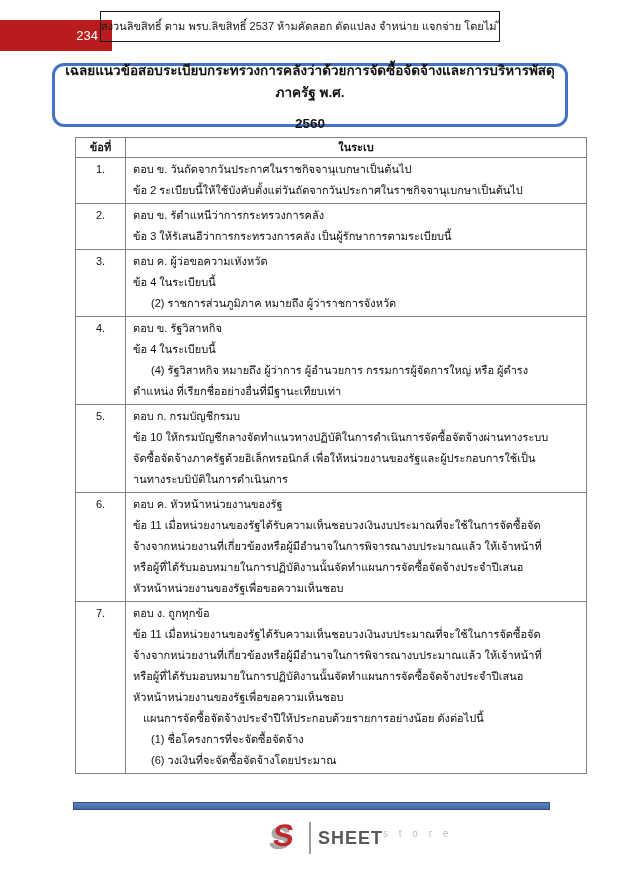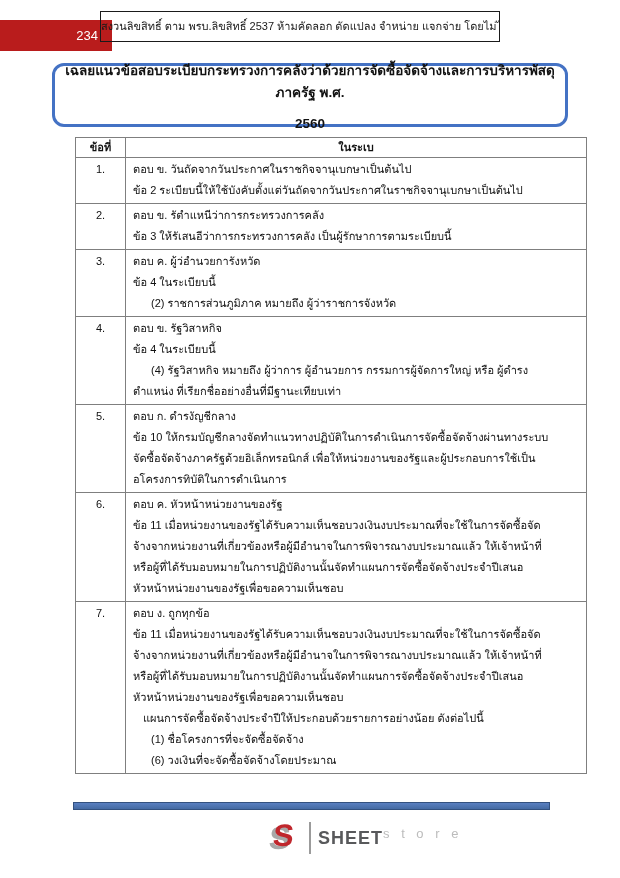--- a/index.html
+++ b/index.html
@@ -119,21 +119,21 @@
     margin-right: 7px;
   }
   .logo-text { display: flex; flex-direction: row; }
   .logo-name {
     font-size: 18px; font-weight: bold;
     color: #58595b;
     letter-spacing: 1px;
     line-height: 19px;
   }
   .logo-sub {
-    font-size: 13px;
+    font-size: 10px;
     color: #bcbcbc;
     letter-spacing: 4px;
     line-height: 10px;
   }
 </style>
 </head>
 <body>
 
 <div class="page-num-box">
   <span>234</span>
@@ -170,41 +170,41 @@
       <tr>
         <td class="no-cell">2.</td>
         <td class="ans-cell">
           <div class="line bold"><span>ตอบ ข. รัตำแหนีว่าการกระทรวงการคลัง</span></div>
           <div class="line"><span class="bold">ข้อ 3</span><span> ให้รัเสนอีว่าการกระทรวงการคลัง  เป็นผู้รักษาการตามระเบียบนี้</span></div>
         </td>
       </tr>
       <tr>
         <td class="no-cell">3.</td>
         <td class="ans-cell">
-          <div class="line bold"><span>ตอบ ค. ผู้ว่อำนวยการังหวัด</span></div>
+          <div class="line bold"><span>ตอบ ค. ผู้ว่อขอความเหังหวัด</span></div>
           <div class="line"><span class="bold">ข้อ 4</span><span> ในระเบียบนี้</span></div>
           <div class="line ind2"><span>(2) ราชการส่วนภูมิภาค หมายถึง ผู้ว่าราชการจังหวัด</span></div>
         </td>
       </tr>
       <tr>
         <td class="no-cell">4.</td>
         <td class="ans-cell">
           <div class="line bold"><span>ตอบ ข. รัฐวิสาหกิจ</span></div>
           <div class="line"><span class="bold">ข้อ 4</span><span> ในระเบียบนี้</span></div>
           <div class="line ind2"><span>(4) รัฐวิสาหกิจ หมายถึง ผู้ว่าการ ผู้อำนวยการ กรรมการผู้จัดการใหญ่ หรือ ผู้ดำรง</span></div>
           <div class="line"><span>ตำแหน่ง ที่เรียกชื่ออย่างอื่นที่มีฐานะเทียบเท่า</span></div>
         </td>
       </tr>
       <tr>
         <td class="no-cell">5.</td>
         <td class="ans-cell">
-          <div class="line bold"><span>ตอบ ก. ดำรงัญชีกลาง</span></div>
+          <div class="line bold"><span>ตอบ ก. กรมบัญชีกรมบ</span></div>
           <div class="line"><span class="bold">ข้อ 10</span><span> ให้กรมบัญชีกลางจัดทำแนวทางปฏิบัติในการดำเนินการจัดซื้อจัดจ้างผ่านทางระบบ</span></div>
           <div class="line"><span>จัดซื้อจัดจ้างภาครัฐด้วยอิเล็กทรอนิกส์  เพื่อให้หน่วยงานของรัฐและผู้ประกอบการใช้เป็น</span></div>
-          <div class="line"><span>อโครงการทิบัติในการดำเนินการ</span></div>
+          <div class="line"><span>านทางระบบิบัติในการดำเนินการ</span></div>
         </td>
       </tr>
       <tr>
         <td class="no-cell">6.</td>
         <td class="ans-cell">
           <div class="line bold"><span>ตอบ ค. หัวหน้าหน่วยงานของรัฐ</span></div>
           <div class="line"><span class="bold">ข้อ 11</span><span> เมื่อหน่วยงานของรัฐได้รับความเห็นชอบวงเงินงบประมาณที่จะใช้ในการจัดซื้อจัด</span></div>
           <div class="line"><span>จ้างจากหน่วยงานที่เกี่ยวข้องหรือผู้มีอำนาจในการพิจารณางบประมาณแล้ว  ให้เจ้าหน้าที่</span></div>
           <div class="line"><span>หรือผู้ที่ได้รับมอบหมายในการปฏิบัติงานนั้นจัดทำแผนการจัดซื้อจัดจ้างประจำปีเสนอ</span></div>
           <div class="line"><span>หัวหน้าหน่วยงานของรัฐเพื่อขอความเห็นชอบ</span></div>

